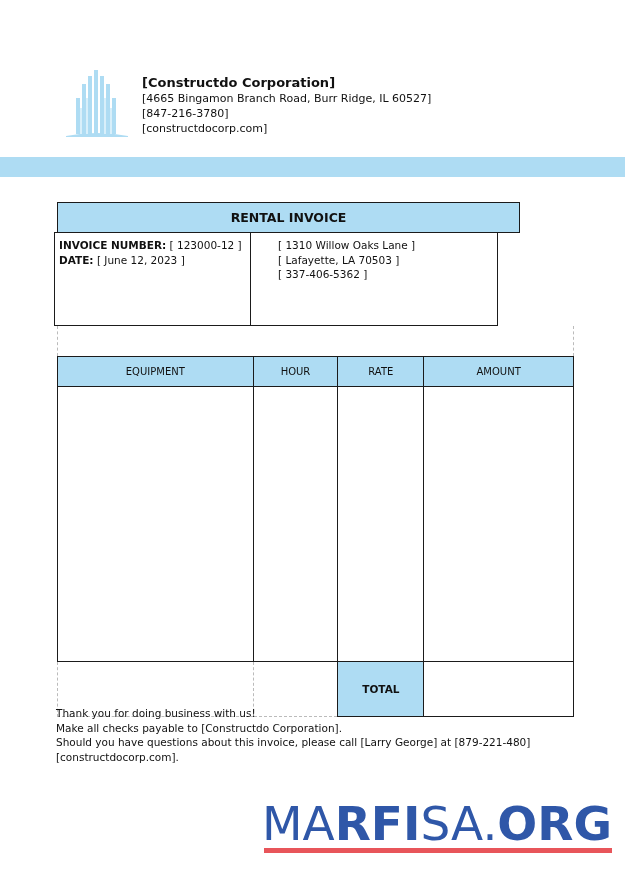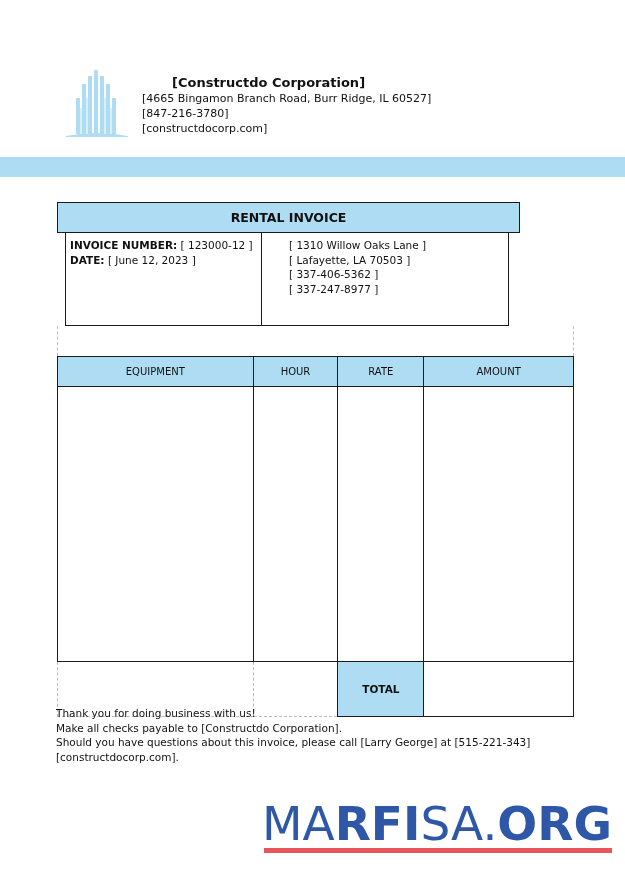--- a/index.html
+++ b/index.html
@@ -1,26 +1,26 @@
 <!DOCTYPE html>
 <html><head>
 <meta charset="utf-8">
 <style>
   html,body{margin:0;padding:0;background:#fff;}
   body{width:625px;height:877px;position:relative;overflow:hidden;font-family:"DejaVu Sans",sans-serif;color:#111;}
   .abs{position:absolute;}
   .logo{left:66px;top:68px;width:62px;height:70px;}
   .company{left:142px;top:75px;font-size:12.5px;line-height:15px;}
-  .company .name{font-weight:bold;font-size:13px;margin-left:30px;}
+  .company .name{font-weight:bold;font-size:13px;}
   .company div{font-size:11px;line-height:15px;}
   .company .name{font-size:13px;line-height:16px;}
   .band{left:0;top:157px;width:625px;height:20px;background:#aedcf3;}
   .box{position:absolute;border:1px solid #1b1b1b;box-sizing:border-box;}
   .title{left:57px;top:202px;width:463px;height:31px;background:#aedcf3;font-weight:bold;font-size:12.5px;text-align:center;line-height:30px;}
-  .info{left:65px;top:232px;width:444px;height:94px;text-decoration:underline;}
+  .info{left:54px;top:232px;width:444px;height:94px;text-decoration:underline;}
   .info .left{position:absolute;left:0;top:0;width:196px;height:92px;border-right:1px solid #1b1b1b;padding:5px 4px;box-sizing:border-box;font-size:10.5px;line-height:14.5px;}
   .info .right{position:absolute;left:196px;top:0;width:319px;height:92px;padding:5px 4px;box-sizing:border-box;font-size:10.5px;line-height:14.5px;}
   .spacer{position:absolute;left:57px;top:326px;width:517px;height:30px;border:1px dashed #bbb;border-top:none;border-bottom:none;box-sizing:border-box;}
   table.items{position:absolute;left:57px;top:356px;border-collapse:collapse;width:517px;font-size:10px;}
   table.items th{background:#aedcf3;border:1px solid #1b1b1b;height:29px;font-weight:normal;font-size:10px;padding:0;}
   table.items td{border:1px solid #1b1b1b;padding:10px;}
   .row-body td{height:254px;}
   .total-row td{height:34px;}
   .dash{border:1px dashed #bbb !important;}
   .totalcell{background:#aedcf3;font-weight:bold;text-align:center;font-size:10.5px;}
@@ -71,21 +71,20 @@
     </div>
     <div>
       <b>DATE:</b>
       <span>[ June 12, 2023 ]</span>
     </div>
   </div>
   <div class="right">
     <div style="padding-left:23px">[ 1310  Willow Oaks Lane ]</div>
     <div style="padding-left:23px">[ Lafayette, LA 70503 ]</div>
     <div style="padding-left:23px">[ 337-406-5362 ]</div>
-    <div style="padding-left:23px">[ 337-247-8977 ]</div>
   </div>
 </div>
 
 <div class="spacer"></div>
 
 <table class="items">
   <colgroup>
     <col style="width:196px">
       <col style="width:85px">
       <col style="width:86px">
@@ -111,21 +110,21 @@
       <td class="dash"></td>
       <td class="totalcell">TOTAL</td>
       <td></td>
     </tr>
   </tbody>
 </table>
 
 <div class="abs notes">
   <p style="margin-top:14px">Thank you for doing business with us!</p>
   <p>Make all checks payable to [Constructdo Corporation].</p>
-  <p>Should you have questions about this invoice, please call [Larry George] at [515-221-343]</p>
+  <p>Should you have questions about this invoice, please call [Larry George] at [879-221-480]</p>
   <p>[constructdocorp.com].</p>
 </div>
 
 <div class="abs wm">
   <svg width="352" height="58" viewBox="0 0 352 58">
     <text x="0" y="42" font-family="DejaVu Sans, sans-serif" font-size="46" fill="#2f57a8" textLength="350" lengthAdjust="spacingAndGlyphs">
       <tspan font-weight="normal">MA</tspan><tspan font-weight="bold">RFI</tspan><tspan font-weight="normal">SA.</tspan><tspan font-weight="bold">ORG</tspan>
     </text>
     <rect x="2" y="50" width="348" height="5" fill="#e8555a"></rect>
   </svg>

